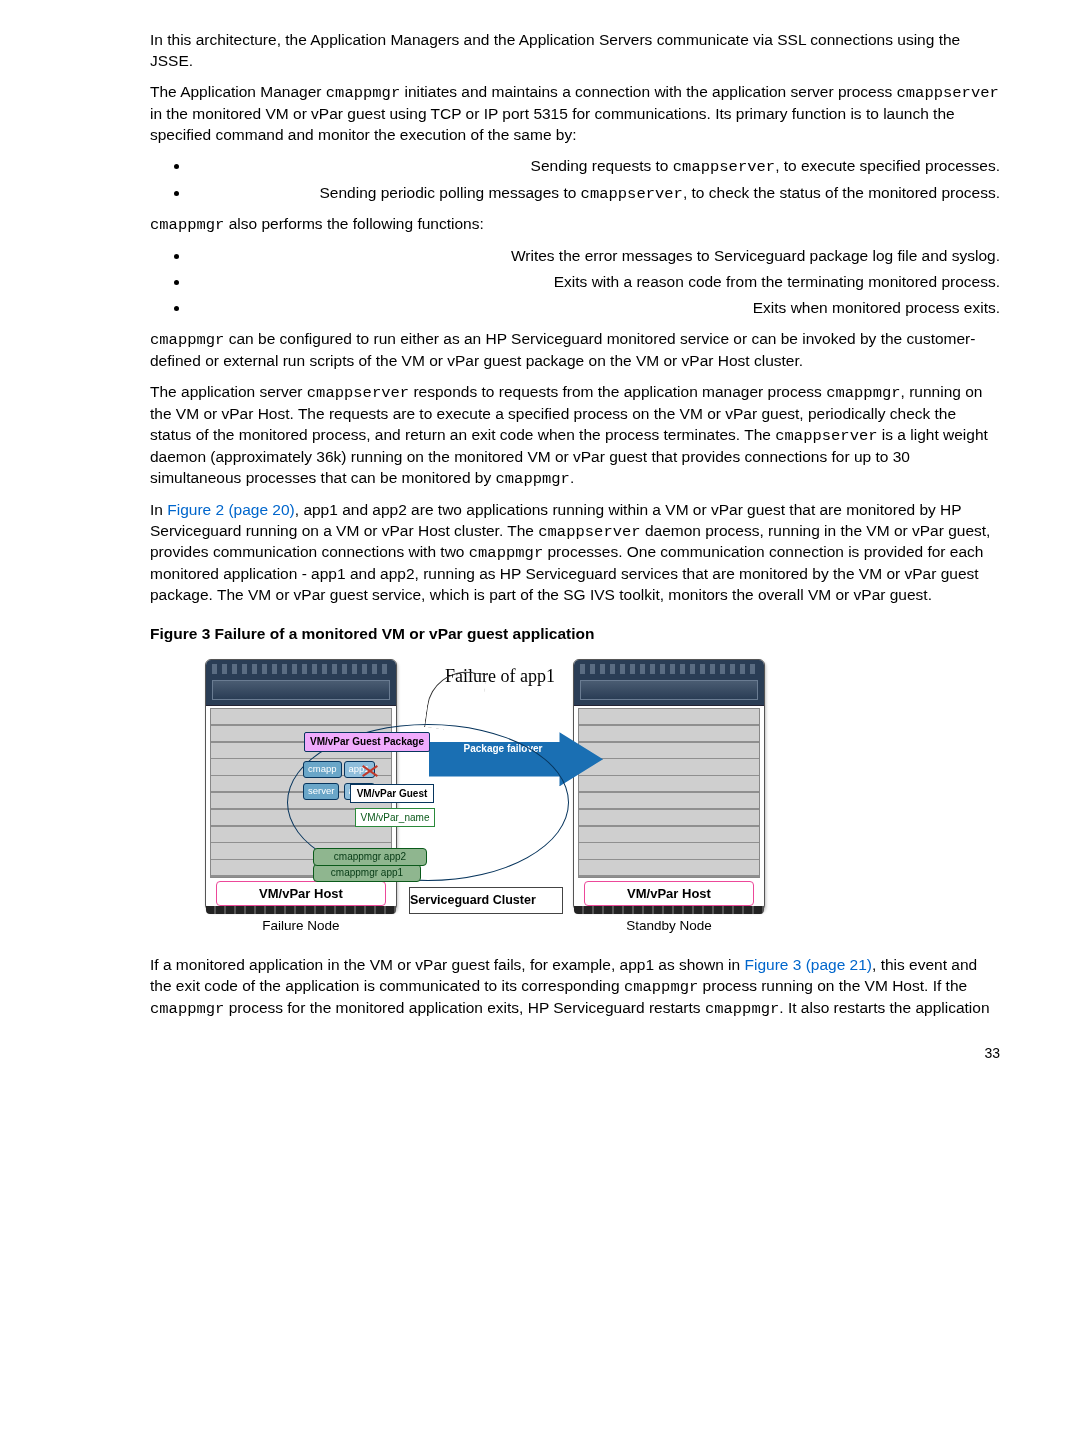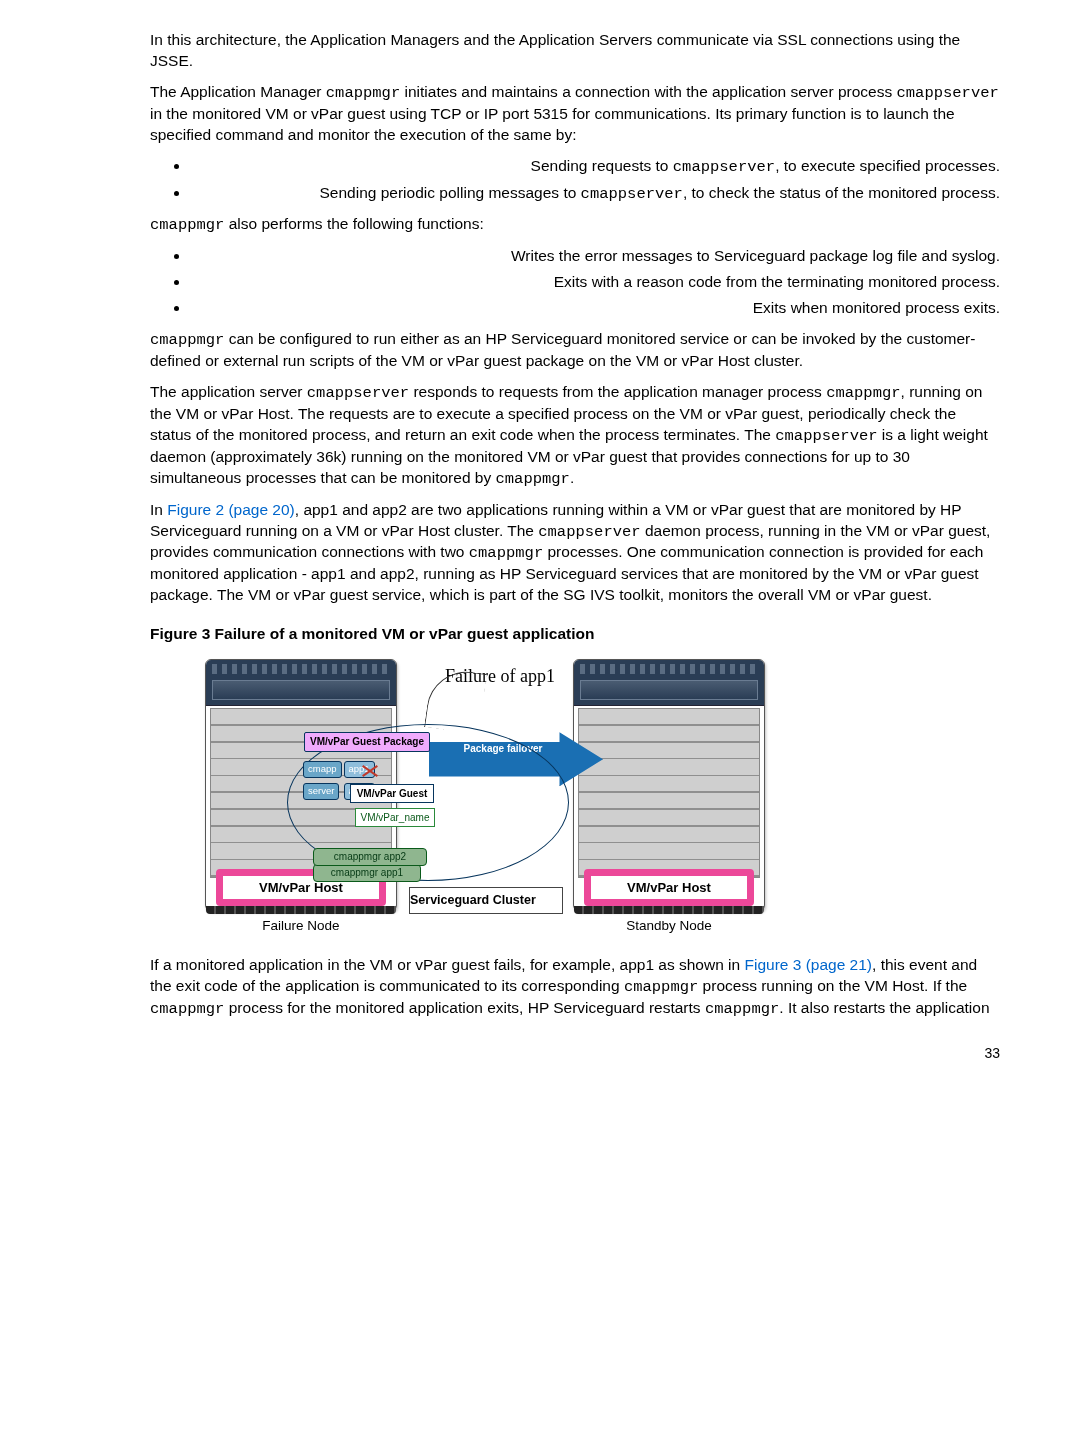--- a/index.html
+++ b/index.html
@@ -57,21 +57,21 @@
     background:repeating-linear-gradient(#cfcfcf 0 9%, #8f8f8f 9% 10%);
     border:1px solid #888;
   }
   .server-base {
     position:absolute;left:0;right:0;bottom:-4px;height:8px;
     background:repeating-linear-gradient(90deg,#222 0 8px,#555 8px 10px);
     border-radius:0 0 4px 4px;
   }
   .hostlabel {
     position:absolute;bottom:4px;left:10px;right:10px;
-    background:#fff;border:7px solid #ec4899;border-radius:4px;
+    background:#fff;border:1px solid #ec4899;border-radius:4px;
     text-align:center;font-size:13px;font-weight:bold;padding:3px 0;
     font-family:Arial,sans-serif;
   }
   .caption { text-align:center;font-family:Arial,sans-serif;font-size:13.5px;margin-top:6px;}
   .mid {
     flex:1;position:relative;height:250px;
     display:flex;flex-direction:column;align-items:center;justify-content:center;
   }
   .ellipse {
     position:absolute;left:-110px;top:52px;width:280px;height:155px;

